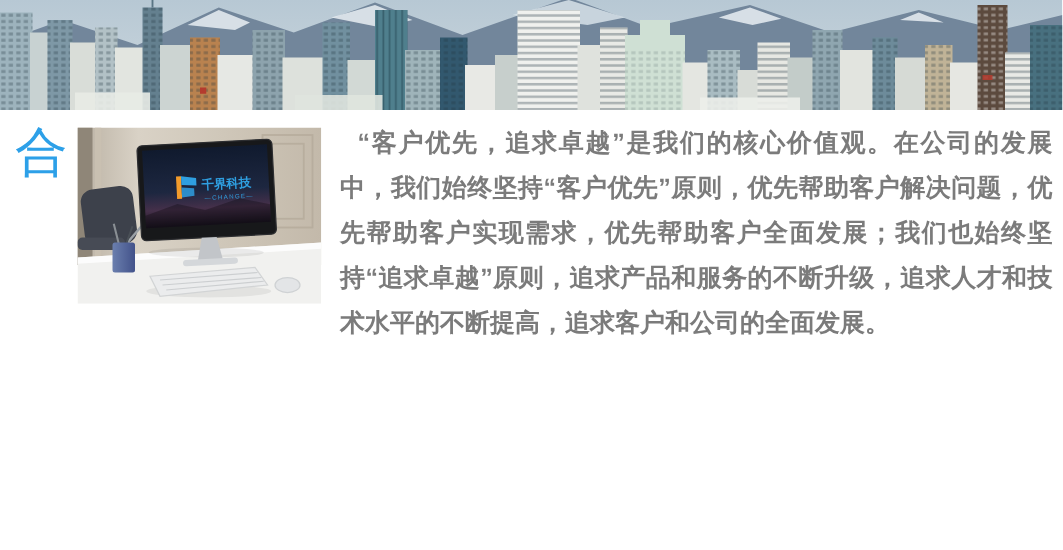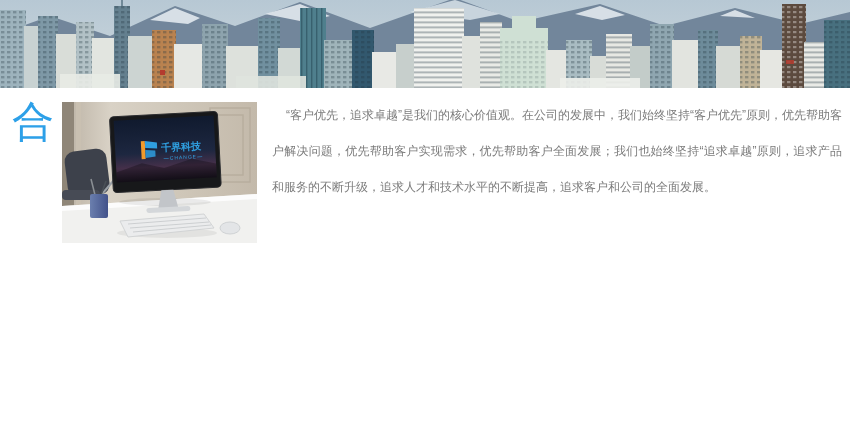--- a/index.html
+++ b/index.html
@@ -22,23 +22,24 @@
     font-weight:400;
   }
   .values{
     display:flex;align-items:flex-start;
     margin:10px 8px 0 8px;
   }
   .values-figure{flex:none;width:195px;height:141px;}
   .values-figure svg{display:block;}
   .values-text{
     flex:1;margin-left:15px;
-    color:#7b7b7b;font-size:12px;line-height:36px;
+    color:#7b7b7b;font-size:20px;line-height:36px;
     text-align:justify;text-indent:14px;
     margin-top:-5px;
+    font-weight:bold;
   }
 </style>
 </head>
 <body>
 
 <div class="page">
 
   <svg class="hero" viewBox="0 0 850 88" preserveAspectRatio="none" aria-hidden="true">
     <defs>
       <linearGradient id="sky" x1="0" y1="0" x2="0" y2="1">

